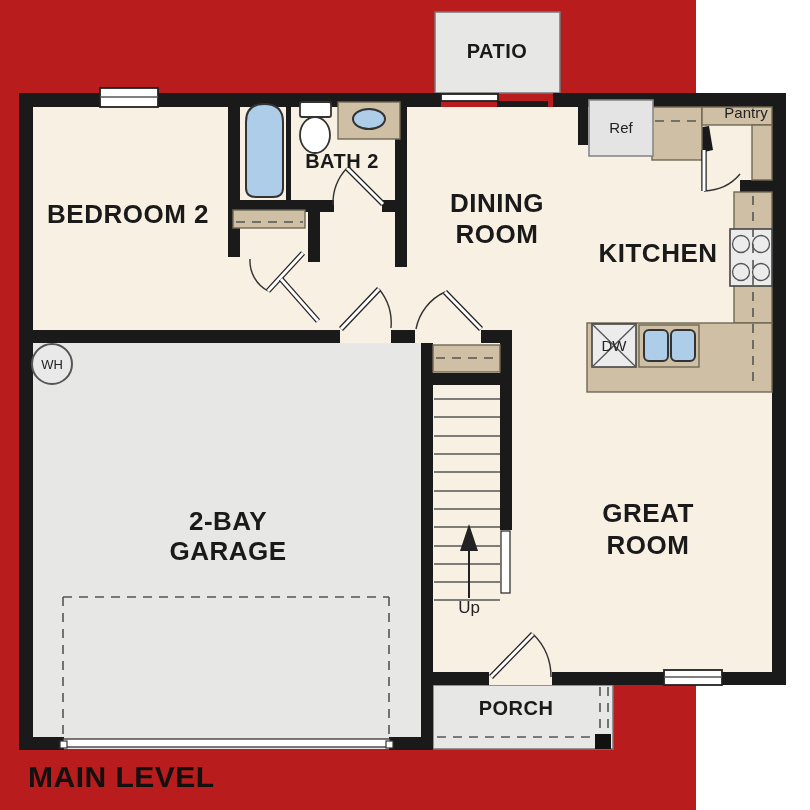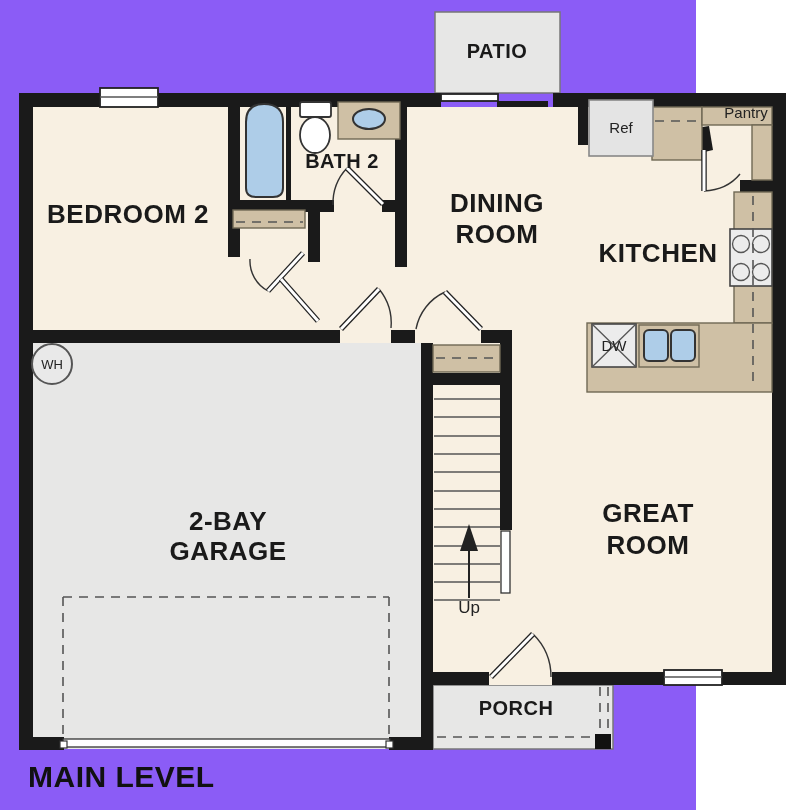--- a/index.html
+++ b/index.html
@@ -1,16 +1,16 @@
 <!DOCTYPE html>
 <html style="--wall: #1a1a1a; --floor: #f8f0e2; --cabinet: #cfc0a5; --hardscape: #e7e7e6; --fixture_blue: #aecde8;"><head>
 <meta charset="utf-8">
 <style>
   html,body{margin:0;padding:0;background:#fff;}
-  .stage{width:696px;height:810px;position:relative;background:#8b5cf6;font-family:"Liberation Sans",sans-serif;}
+  .stage{width:696px;height:810px;position:relative;background:#b91c1c;font-family:"Liberation Sans",sans-serif;}
   .wall{fill:var(--wall);}
   .floor{fill:var(--floor);}
   .hard{fill:var(--hardscape);stroke:#777;stroke-width:1.5;}
   .cab{fill:var(--cabinet);stroke:#6f6854;stroke-width:1.4;}
   .blue{fill:var(--fixture_blue);stroke:#333;stroke-width:2;}
   .wfix{fill:#fff;stroke:#333;stroke-width:1.8;}
   .appl{fill:#ececec;stroke:#444;stroke-width:1.6;}
   .thin{stroke:#555;stroke-width:1.3;fill:none;}
   .dash{stroke:#555;stroke-width:1.6;fill:none;stroke-dasharray:9 7;}
   .arc{stroke:#333;stroke-width:1.4;fill:none;}

